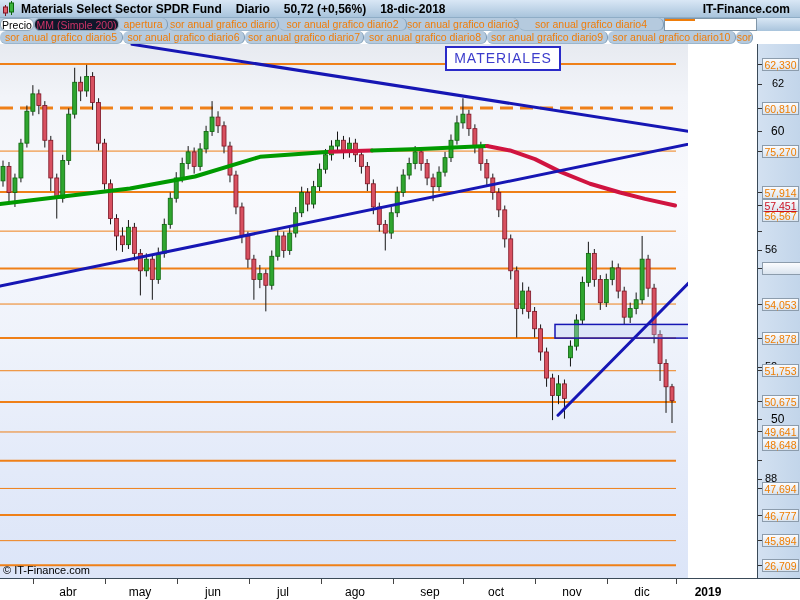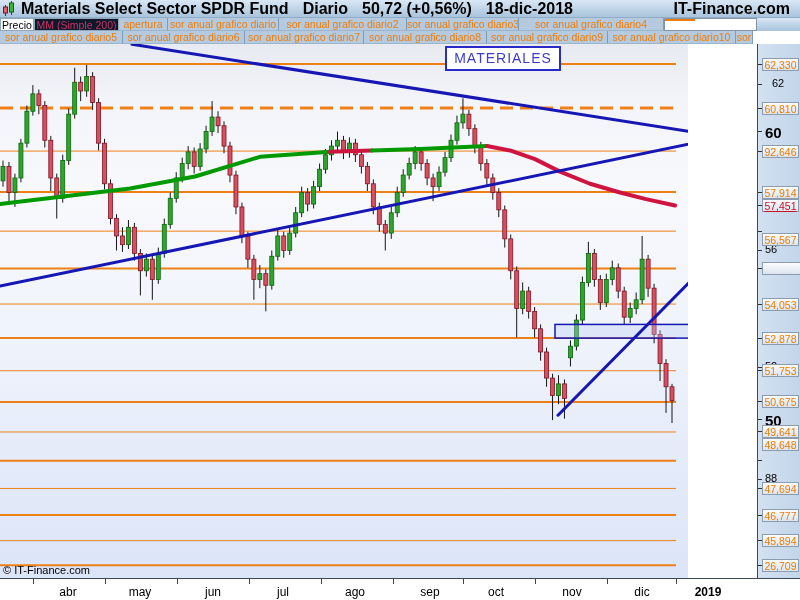--- a/index.html
+++ b/index.html
@@ -1,32 +1,32 @@
 <!DOCTYPE html>
 <html><head>
 <meta charset="utf-8">
 <style>
   html,body{margin:0;padding:0;background:#fff;}
   .app{position:relative;width:800px;height:600px;overflow:hidden;
        font-family:"Liberation Sans",sans-serif;background:#fff;}
   
   .titlebar{position:absolute;left:0;top:0;width:800px;height:18px;box-sizing:border-box;
     background:linear-gradient(#d9e7f5,#a9c4dc);border-bottom:1px solid #8fadc6;
-    display:flex;align-items:center;font-size:16px;font-weight:bold;color:#000;}
+    display:flex;align-items:center;font-size:12px;font-weight:bold;color:#000;}
   .titlebar .seg{margin-left:14px;white-space:nowrap;}
   .titlebar .first{margin-left:4px;}
   .ticon{width:15px;height:16px;margin-left:2px;flex:none;}
   .brand{margin-left:auto;margin-right:10px;}
   
   .tabrow{position:absolute;left:0;display:flex;height:13px;width:800px;}
   .row2{top:18px;background:#b5cade;}
   .row3{top:31px;background:#fff;}
   .tab{box-sizing:border-box;height:13px;line-height:12px;font-size:10.5px;text-align:center;
        overflow:hidden;white-space:nowrap;background:#b5cade;color:#ef7d0a;
-       border-right:1px solid #7e9cb6;border-bottom:1px solid #9cb6cc;flex:none;}
+       border-right:1px solid #7e9cb6;border-bottom:1px solid #9cb6cc;flex:none;border-radius:6px;}
   .tab.white{background:#fff;color:#000;border:1px solid #90a8bc;}
   .tab.magenta{background:#0f172a;color:#cc3366;border:1px solid #90a8bc;}
   .row2 .tab:nth-child(1){width:34px;}
   .row2 .tab:nth-child(2){width:85px;}
   .row2 .tab:nth-child(3){width:49px;}
   .row2 .tab:nth-child(4){width:111px;}
   .row2 .tab:nth-child(5){width:128px;}
   .row2 .tab:nth-child(6){width:112px;}
   .row2 .tab:nth-child(7){width:145px;}
   .row3 .tab:nth-child(1){width:123px;}
@@ -46,21 +46,21 @@
   .plot svg{position:absolute;left:0;top:0;}
   .watermark{position:absolute;left:445px;top:2px;width:112px;height:21px;line-height:21px;
     text-align:center;background:#fff;border:2px solid #2a2ac8;color:#3c3ccc;
     font-size:14px;letter-spacing:1px;}
   .copyright{position:absolute;left:3px;top:520px;font-size:11px;color:#000;}
   
   .yaxis{position:absolute;left:757px;top:44px;width:43px;height:534px;box-sizing:border-box;
     background:linear-gradient(90deg,#d3e1f1,#c2d5ea);border-left:1px solid #3a4a58;}
   .pl-dash{position:absolute;left:0;width:4px;height:1px;background:#333;}
   .pl-num{position:absolute;left:7px;font-size:11px;color:#000;}
-  .pl-num.bold{font-weight:bold;font-size:15px;}
+  .pl-num.bold{font-weight:normal;font-size:12px;margin-left:6px;}
   .pl-box{position:absolute;left:4px;width:37px;height:13px;line-height:12px;font-size:10.5px;
     text-align:center;color:#ef7d00;background:linear-gradient(#fbfcfe,#dae4ef);
     border:1px solid #8c9cac;box-sizing:border-box;}
   .pl-box.red{color:#cc1122;text-decoration:underline;}
   
   .xaxis{position:absolute;left:0;top:578px;width:800px;height:22px;background:#fff;
     border-top:1px solid #3a4a58;box-sizing:border-box;}
   .xa-lab{position:absolute;top:6px;font-size:12px;color:#000;transform:translateX(-50%);}
   .xa-lab.bold{font-weight:bold;}
   .xa-tick{position:absolute;top:0;width:1px;height:5px;background:#444;}
@@ -376,25 +376,25 @@
       <div class="pl-num" style="top: 316px;">52</div>
       <div class="pl-dash" style="top: 374.5px;"></div>
       <div class="pl-num bold" style="top: 368px;">50</div>
       <div class="pl-dash" style="top: 434.5px;"></div>
       <div class="pl-num" style="top: 428px;">88</div>
       <div class="pl-dash" style="top: 19.5px;"></div>
       <div class="pl-box" style="top: 13.5px;">62,330</div>
       <div class="pl-dash" style="top: 63.58px;"></div>
       <div class="pl-box" style="top: 57.58px;">60,810</div>
       <div class="pl-dash" style="top: 106.587px;"></div>
-      <div class="pl-box" style="top: 100.587px;">92,646</div>
+      <div class="pl-box" style="top: 100.587px;">75,270</div>
       <div class="pl-dash" style="top: 147.564px;"></div>
       <div class="pl-box" style="top: 141.564px;">57,914</div>
       <div class="pl-dash" style="top: 186.627px;"></div>
-      <div class="pl-box" style="top: 189px;">56,567</div>
+      <div class="pl-box" style="top: 165px;">56,567</div>
       <div class="pl-dash" style="top: 223.892px;"></div>
       <div class="pl-box" style="top: 217.892px; padding-left: 40px;">55,282</div>
       <div class="pl-dash" style="top: 259.533px;"></div>
       <div class="pl-box" style="top: 253.533px;">54,053</div>
       <div class="pl-dash" style="top: 293.608px;"></div>
       <div class="pl-box" style="top: 287.608px;">52,878</div>
       <div class="pl-dash" style="top: 326.233px;"></div>
       <div class="pl-box" style="top: 320.233px;">51,753</div>
       <div class="pl-dash" style="top: 357.495px;"></div>
       <div class="pl-box" style="top: 351.495px;">50,675</div>

